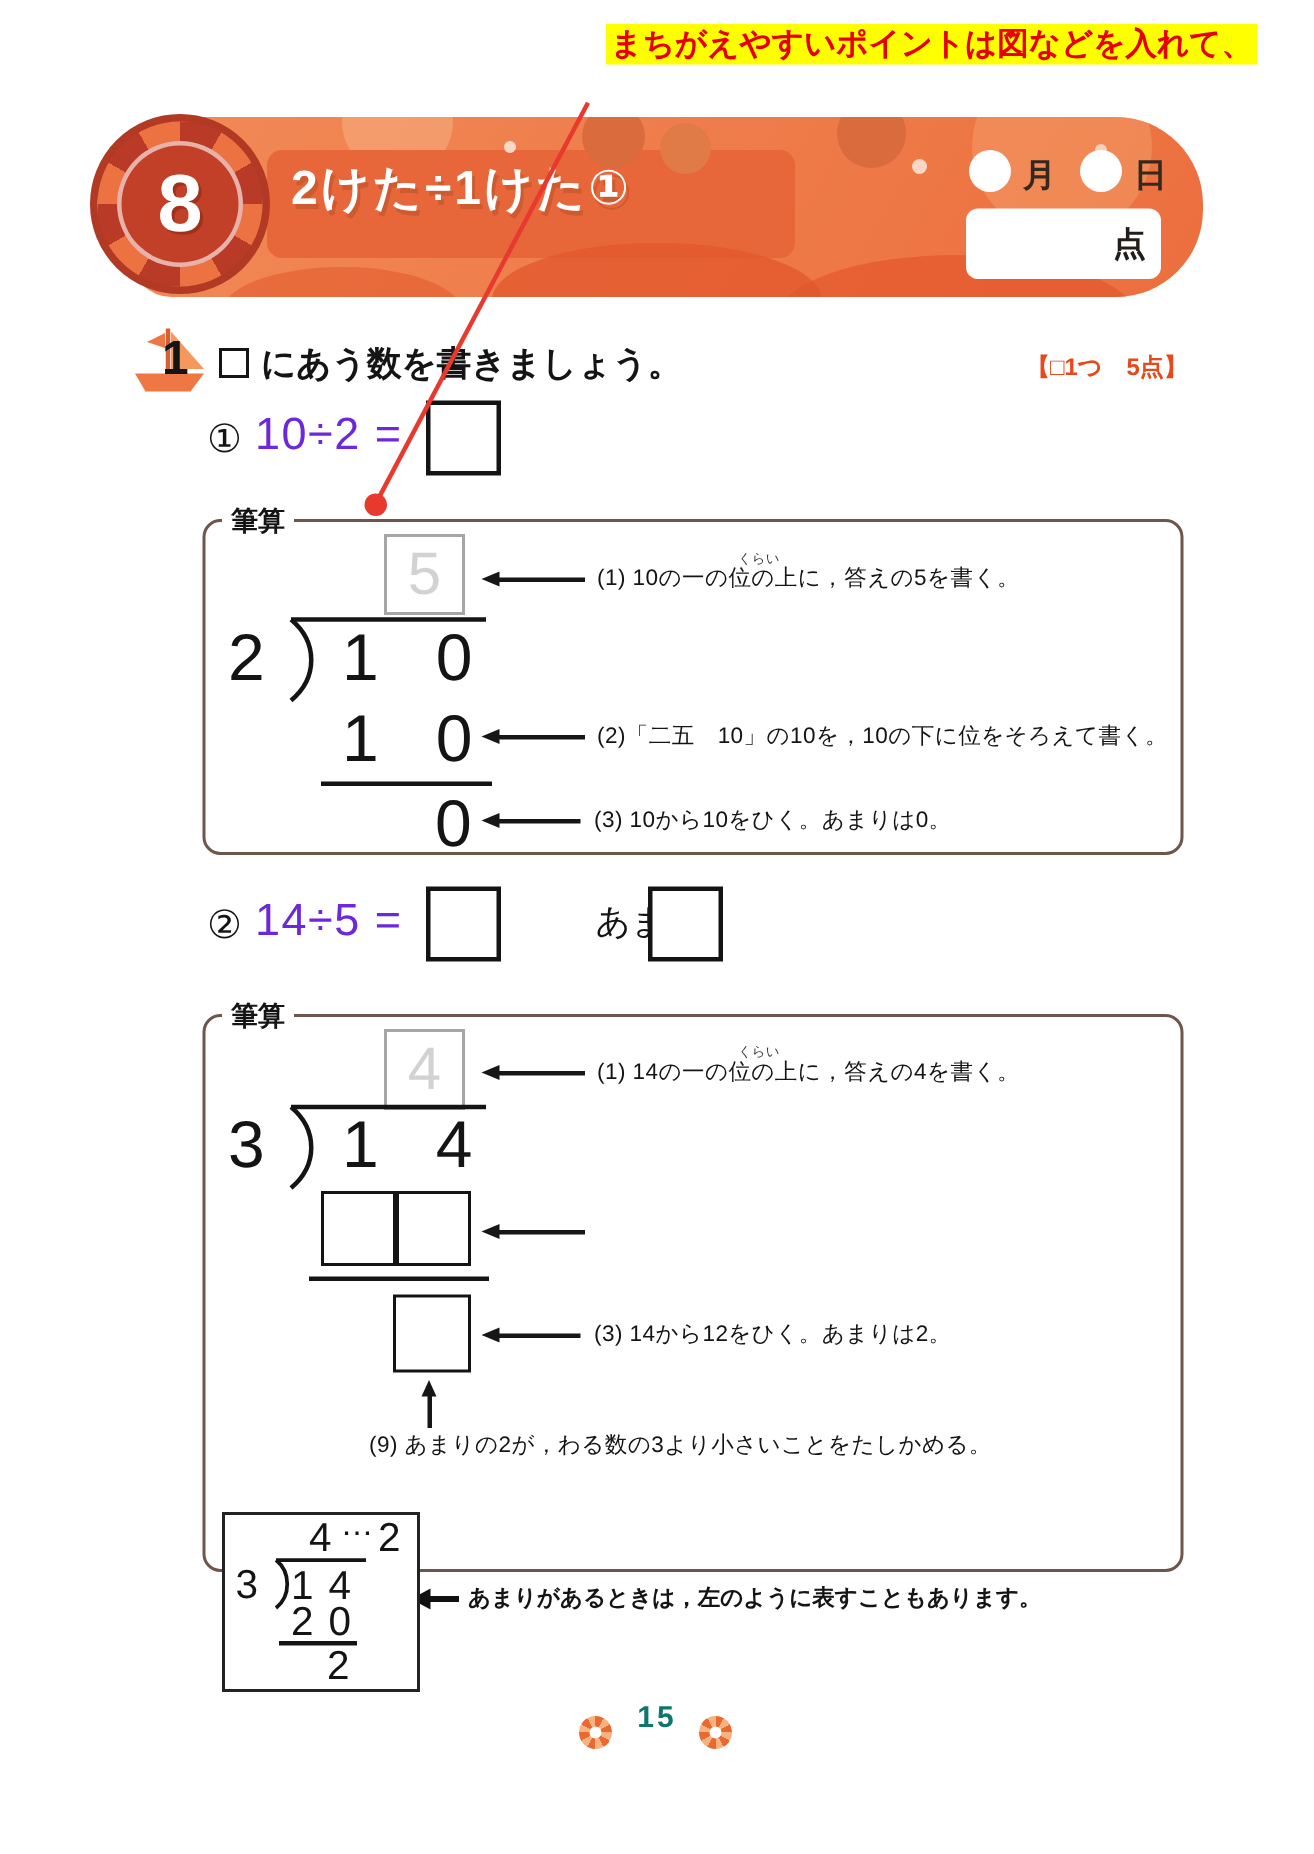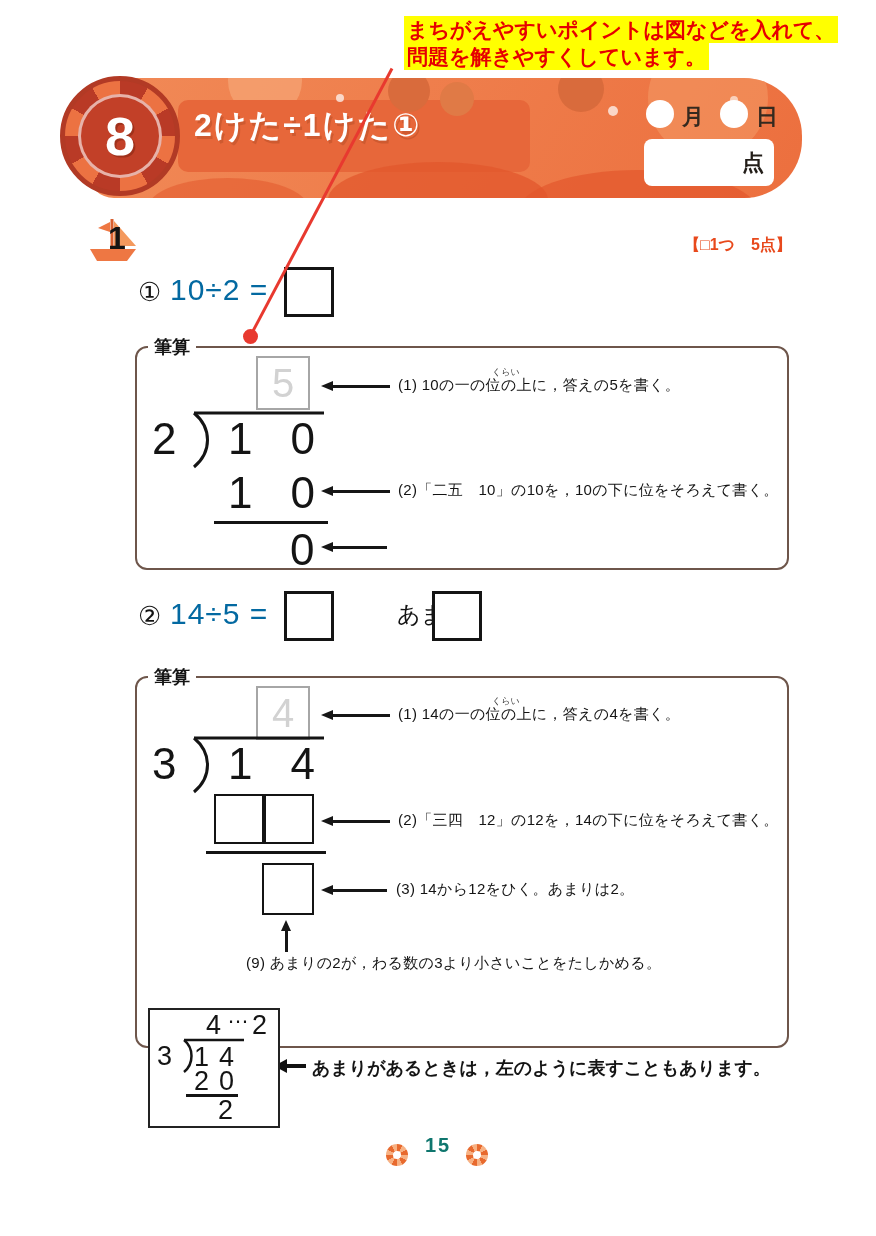--- a/index.html
+++ b/index.html
@@ -42,21 +42,21 @@
 
   
   .sec-num { position:absolute; left:108px; top:220px; font-size:32px; font-weight:bold; color:#141414; z-index:2; }
   .instruction { position:absolute; left:146px; top:227px; font-size:23px; font-weight:bold; color:#141414; }
   .square-glyph { display:inline-block; width:20px; height:20px; border:2.5px solid #141414;
                   margin-right:8px; vertical-align:-2px; background:#fff; }
   .scoring { position:absolute; left:684px; top:235px; font-size:16px; font-weight:bold; color:#e8491c; }
 
   
   .p-num  { position:absolute; font-size:26px; color:#141414; }
-  .p-expr { position:absolute; font-size:30px; color:#0369a1; letter-spacing:1px; }
+  .p-expr { position:absolute; font-size:30px; color:#6d28d9; letter-spacing:1px; }
   .ans-box { position:absolute; width:50px; height:50px; border:3px solid #141414; background:#fff; }
   .amari { position:absolute; font-size:23px; color:#141414; }
 
   .hissan-box { position:absolute; border:2px solid #6e564b; border-radius:12px; background:#fff; }
   .hissan-label { position:absolute; font-size:18px; font-weight:bold; color:#141414; background:#fff;
                   padding:0 6px; z-index:2; }
   .hint-box { position:absolute; width:54px; height:54px; border:2px solid #a6a6a6; background:#fff;
               display:flex; align-items:center; justify-content:center; }
   .hint-num { font-size:40px; color:#d2d2d2; }
   .big-digit { position:absolute; font-size:44px; color:#141414; }
@@ -79,21 +79,21 @@
   .example-box { position:absolute; left:148px; top:1008px; width:132px; height:120px;
                  border:2px solid #232323; background:#fff; z-index:4; }
   .mini-digit { position:absolute; font-size:27px; color:#141414; z-index:5; }
   .ls-mini { letter-spacing:10px; }
   .dots { transform:translateY(-7px); display:inline-block; }
   .mini-line { position:absolute; height:2.5px; background:#141414; z-index:5; }
   .note-arrow { position:absolute; height:4px; background:#111; }
   .note-arrow::before { content:""; position:absolute; left:-12px; top:-5px; width:0; height:0;
                         border-top:7px solid transparent; border-bottom:7px solid transparent;
                         border-right:13px solid #111; }
-  .note-text { position:absolute; font-size:18px; font-weight:bold; color:#141414; }
+  .note-text { position:absolute; font-size:15px; font-weight:bold; color:#141414; }
 
   
   .page-num { position:absolute; left:50%; transform:translateX(-50%); top:1134px;
               font-size:20px; font-weight:bold; color:#0f766e; letter-spacing:2px; }
   .flower { position:absolute; width:22px; height:22px; border-radius:50%;
             background:repeating-conic-gradient(#e86a2e 0 30deg,#f7b183 30deg 60deg); }
   .flower::after { content:""; position:absolute; inset:7px; background:#fff; border-radius:50%; }
 
   svg.abs { position:absolute; }
 </style>
@@ -135,20 +135,23 @@
     <span class="score-label">点</span>
   </div>
 
   <svg class="abs" style="left:84px; top:216px;" width="58" height="48" viewBox="0 0 58 48">
     <path d="M6 33 L52 33 L43 45 L13 45 Z" fill="#ee7743"></path>
     <path d="M30 5 L30 30 L52 30 Z" fill="#f4995d"></path>
     <path d="M28 3 L28 31" stroke="#d95f2f" stroke-width="3"></path>
     <path d="M26 6 L14 12 L26 16 Z" fill="#ee7743"></path>
   </svg>
   <span class="sec-num">1</span>
+  <div class="instruction">
+    <span class="square-glyph"></span><span>にあう数を書きましょう。</span>
+  </div>
   <span class="scoring">【□1つ　5点】</span>
 
   <span class="p-num" style="left:138px; top:277px;">①</span>
   <span class="p-expr" style="left:170px; top:273px;">10÷2 =</span>
   <div class="ans-box" style="left:284px; top:267px;"></div>
 
   <div class="hissan-box" style="left:135px; top:346px; width:654px; height:224px;"></div>
   <span class="hissan-label" style="left:148px; top:335px;">筆算</span>
 
   <div class="hint-box" style="left:256px; top:356px;">
@@ -163,20 +166,21 @@
   <span class="big-digit ls-big" style="left:228px; top:468px;">10</span>
   <div class="sub-line" style="left:214px; top:521px; width:114px;"></div>
   <span class="big-digit" style="left:290px; top:525px;">0</span>
 
   <div class="harrow" style="left:332px; top:385px; width:58px;"></div>
   <span class="step-text" style="left:398px; top:376px;">(1) 10の一の位の上に，答えの5を書く。</span>
   <span class="furigana" style="left:492px; top:366px;">くらい</span>
   <div class="harrow" style="left:332px; top:490px; width:58px;"></div>
   <span class="step-text" style="left:398px; top:481px;">(2)「二五　10」の10を，10の下に位をそろえて書く。</span>
   <div class="harrow" style="left:332px; top:546px; width:55px;"></div>
+  <span class="step-text" style="left:396px; top:537px;">(3) 10から10をひく。あまりは0。</span>
 
   <span class="p-num" style="left:138px; top:601px;">②</span>
   <span class="p-expr" style="left:170px; top:597px;">14÷5 =</span>
   <div class="ans-box" style="left:284px; top:591px;"></div>
   <span class="amari" style="left:350px; top:599px;margin-left:47px;">あまり</span>
   <div class="ans-box" style="left:432px; top:591px;"></div>
 
   <div class="hissan-box" style="left:135px; top:676px; width:654px; height:372px;"></div>
   <span class="hissan-label" style="left:148px; top:665px;">筆算</span>
 
@@ -193,21 +197,20 @@
   <div class="cell-box" style="left:214px; top:794px;"></div>
   <div class="cell-box" style="left:264px; top:794px;"></div>
   <div class="sub-line" style="left:206px; top:851px; width:120px;"></div>
   <div class="cell-box" style="left:262px; top:863px; width:52px; height:52px;"></div>
   <div class="varrow" style="left:285px; top:930px; height:22px;"></div>
 
   <div class="harrow" style="left:332px; top:714px; width:58px;"></div>
   <span class="step-text" style="left:398px; top:705px;">(1) 14の一の位の上に，答えの4を書く。</span>
   <span class="furigana" style="left:492px; top:695px;">くらい</span>
   <div class="harrow" style="left:332px; top:820px; width:58px;"></div>
-  <span class="step-text" style="left:398px; top:811px;">(2)「三四　12」の12を，14の下に位をそろえて書く。</span>
   <div class="harrow" style="left:332px; top:889px; width:55px;"></div>
   <span class="step-text" style="left:396px; top:880px;">(3) 14から12をひく。あまりは2。</span>
   <span class="step-text" style="left:246px; top:954px;">(9) あまりの2が，わる数の3より小さいことをたしかめる。</span>
 
   <div class="example-box"></div>
   <span class="mini-digit" style="left:206px; top:1010px;">4</span>
   <span class="mini-digit" style="left:227px; top:1010px; font-size:22px;"><span class="dots">…</span></span>
   <span class="mini-digit" style="left:252px; top:1010px;">2</span>
   <span class="mini-digit" style="left:157px; top:1041px;">3</span>
   <svg class="abs" style="left:177px; top:1038px; z-index:5;" width="70" height="38" viewBox="0 0 70 38">
@@ -217,21 +220,20 @@
   <span class="mini-digit ls-mini" style="left:194px; top:1042px;">14</span>
   <span class="mini-digit ls-mini" style="left:194px; top:1066px;">20</span>
   <div class="mini-line" style="left:186px; top:1094px; width:52px;"></div>
   <span class="mini-digit" style="left:218px; top:1095px;">2</span>
 
   <div class="note-arrow" style="left:286px; top:1064px; width:20px;"></div>
   <span class="note-text" style="left:312px; top:1056px;">あまりがあるときは，左のように表すこともあります。</span>
 
   <div class="annot" style="left:376px; top:16px;">
     <span class="annot-line">まちがえやすいポイントは図などを入れて、</span>
-    <span class="annot-line">問題を解きやすくしています。</span>
   </div>
   <div class="red-line"></div>
   <div class="red-dot"></div>
 
   <span class="flower" style="left:386px; top:1144px;"></span>
   <span class="page-num">15</span>
   <span class="flower" style="left:466px; top:1144px;"></span>
 
 </div>
 

